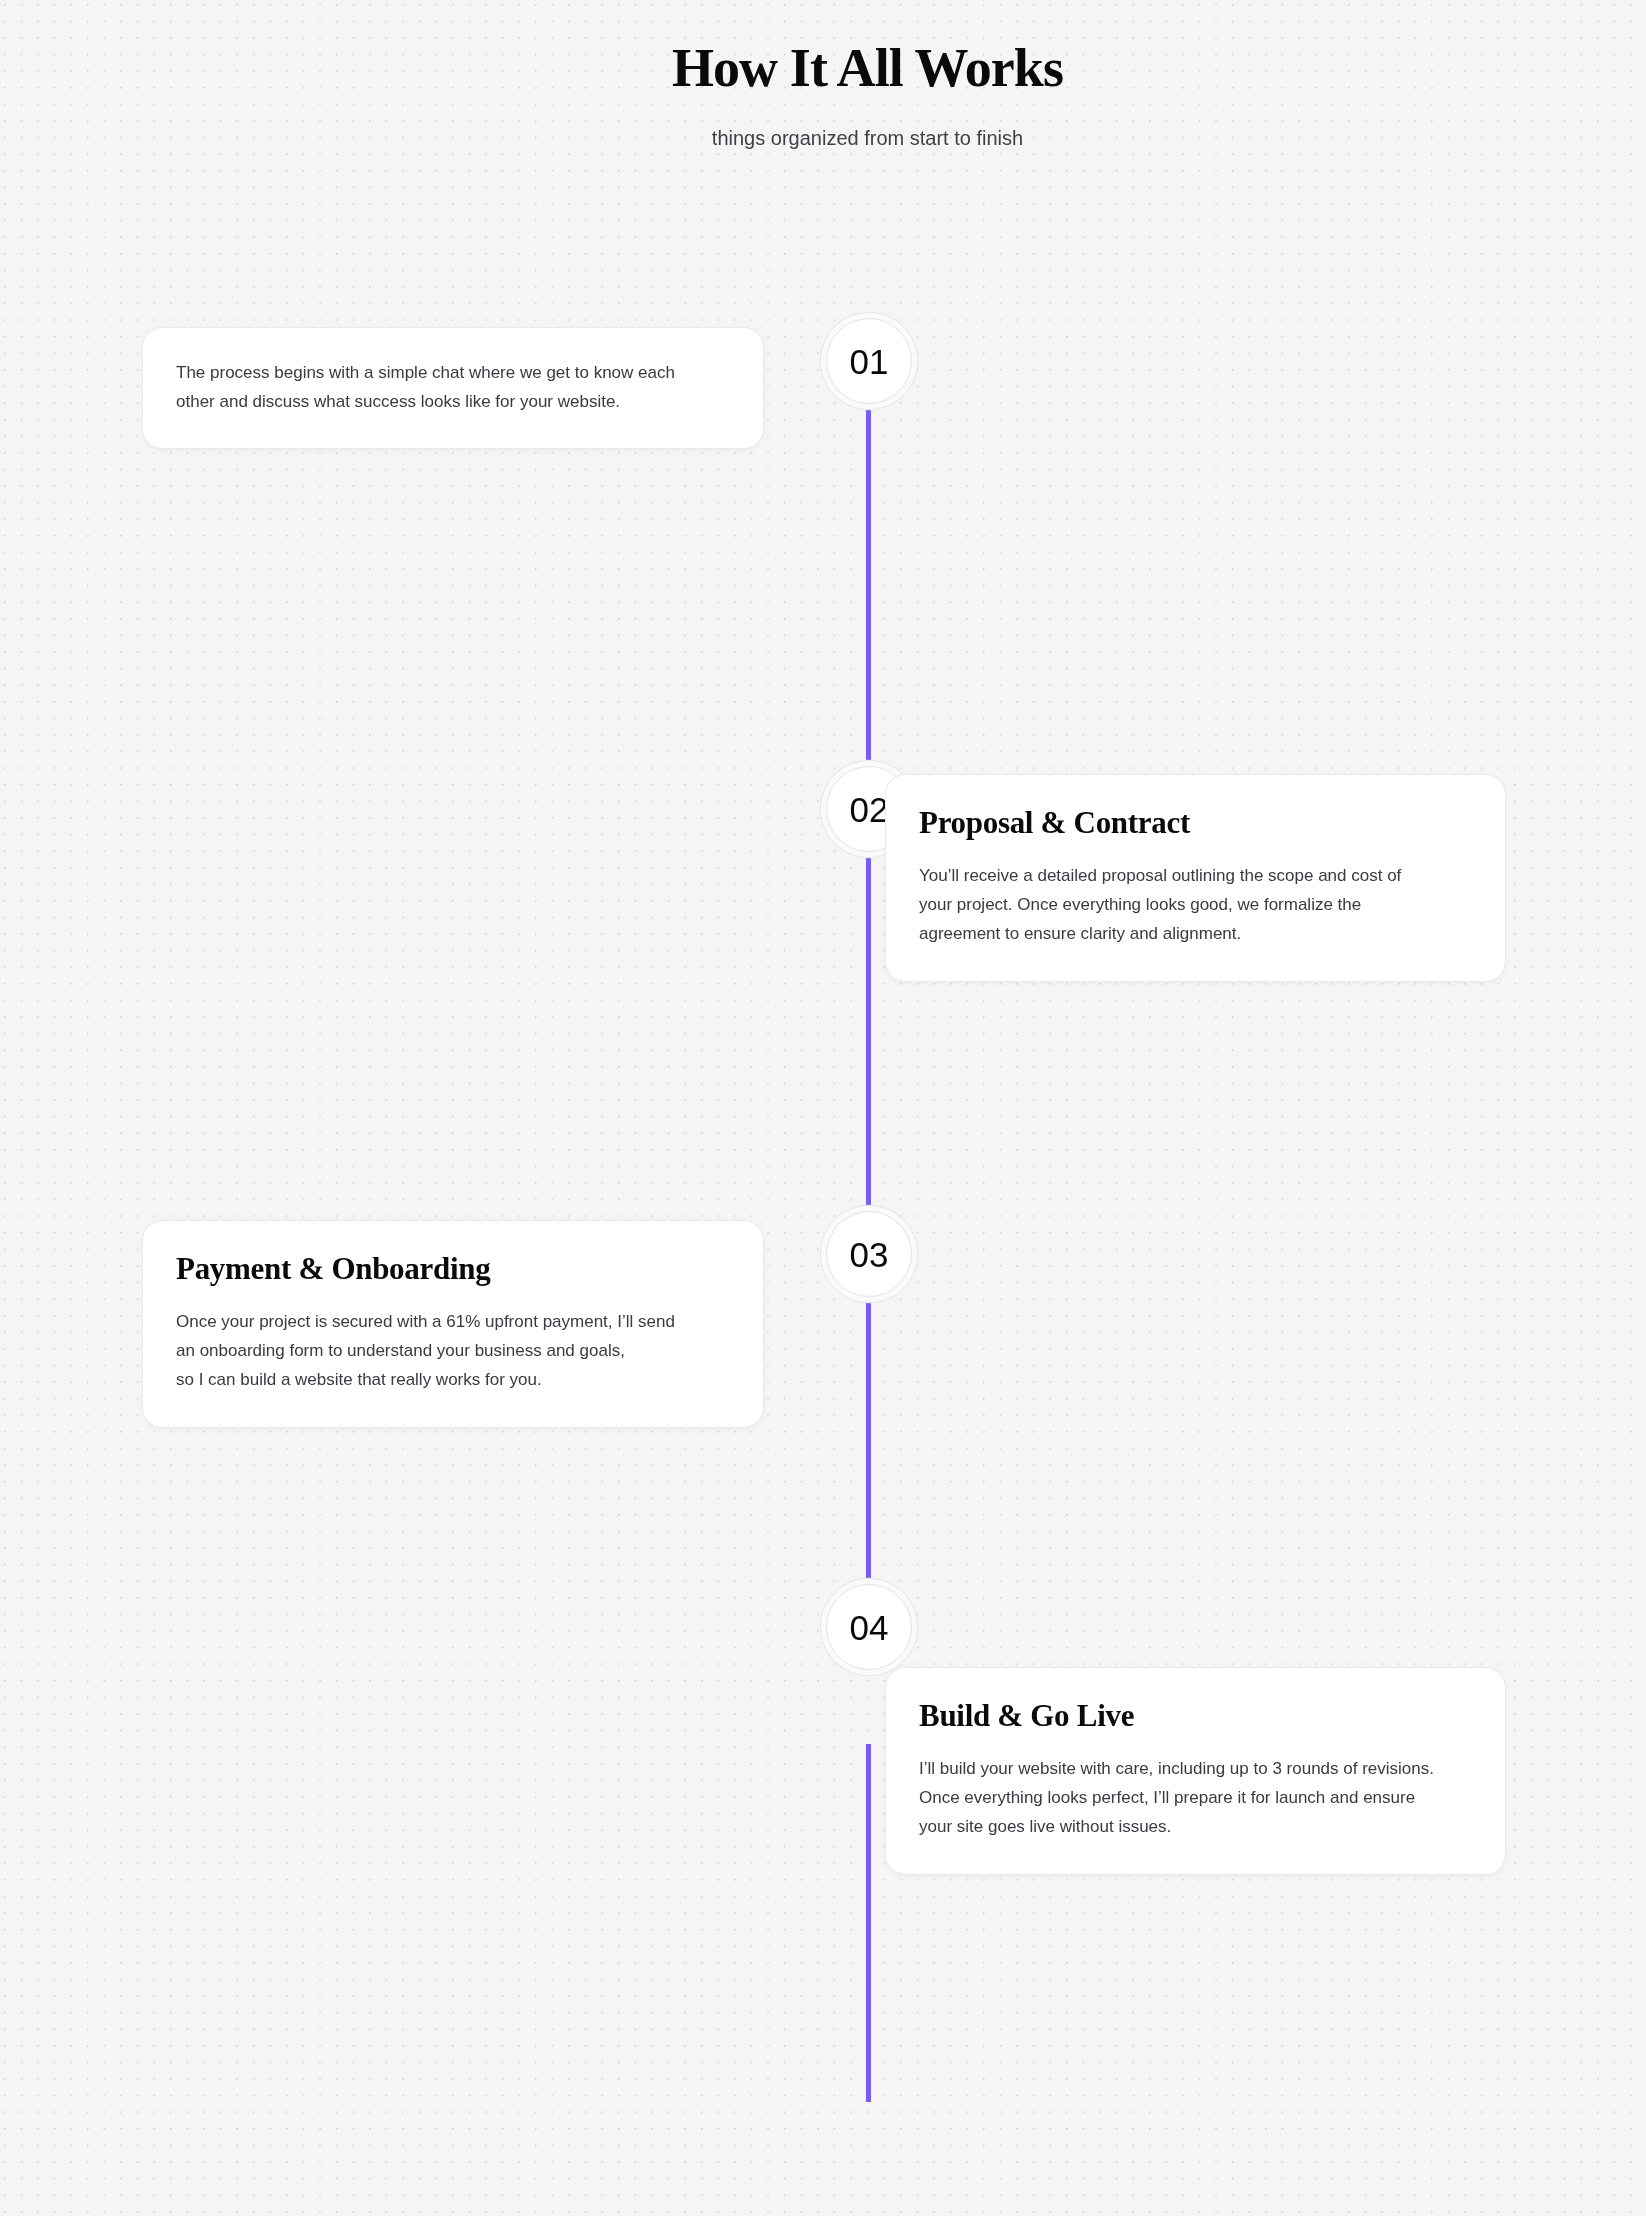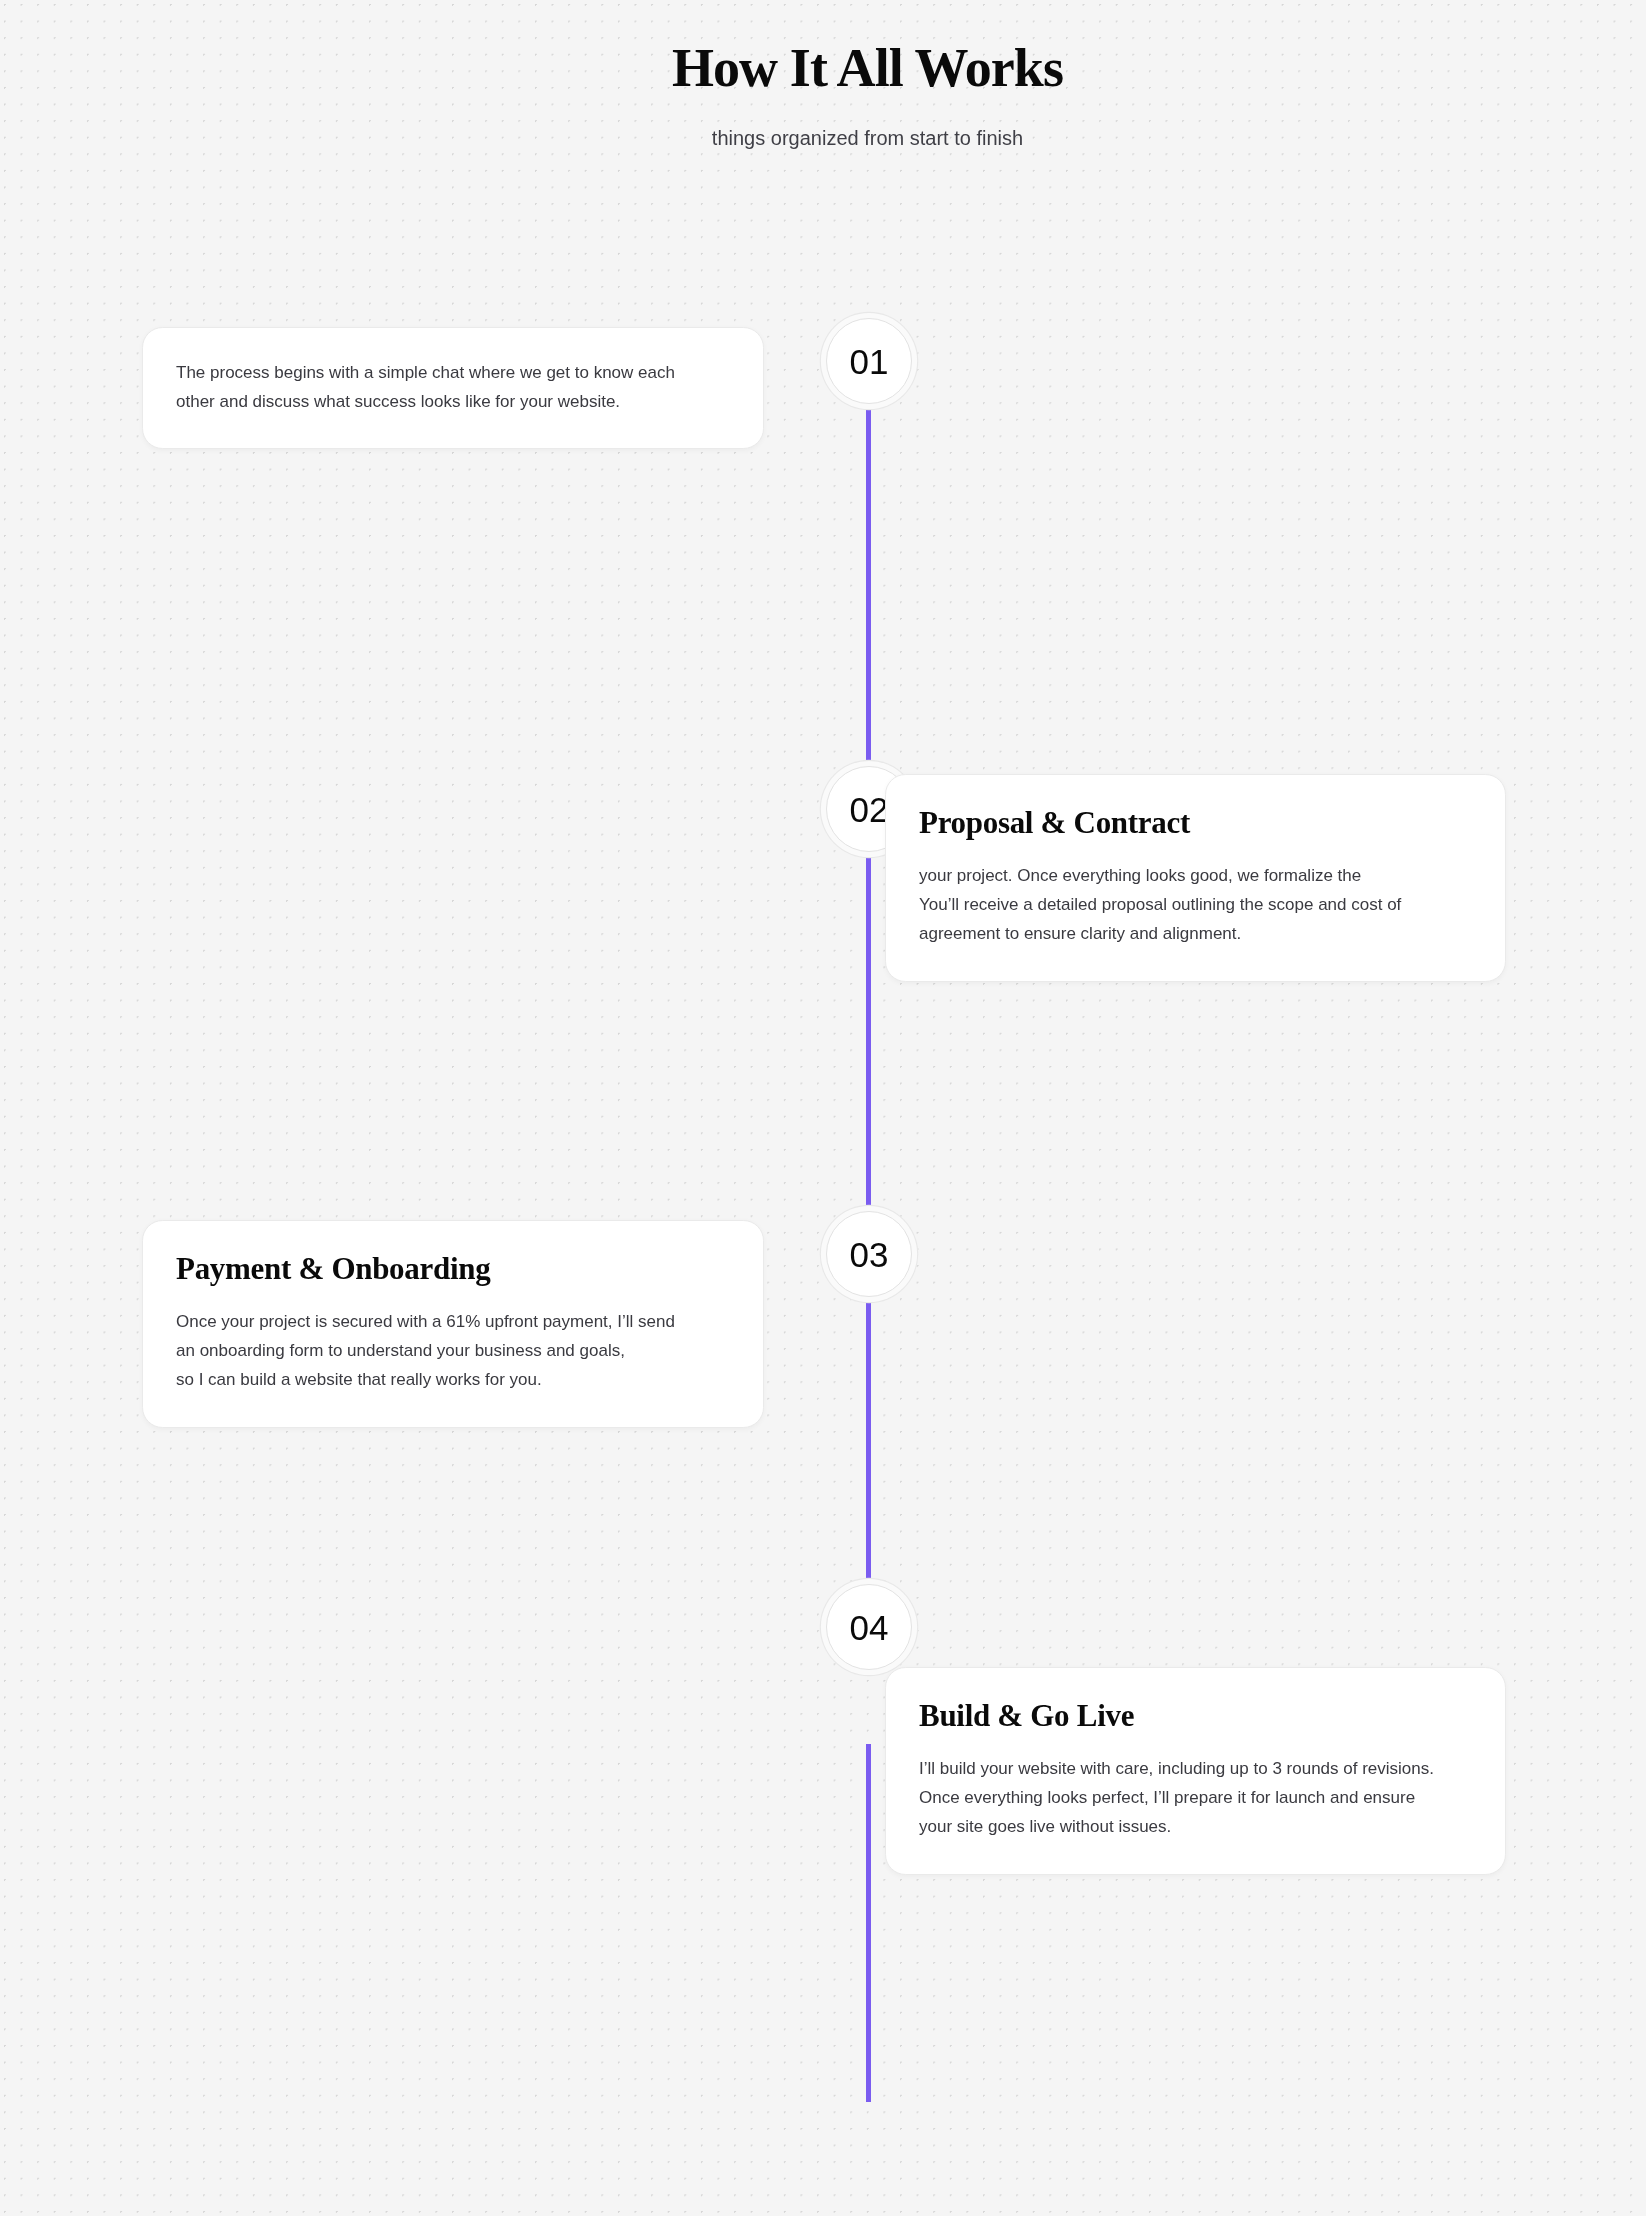--- a/index.html
+++ b/index.html
@@ -157,22 +157,22 @@
 <div class="card left" style="top:327px;">
   <div class="card-body">
     <span class="body-line">The process begins with a simple chat where we get to know each</span>
     <span class="body-line">other and discuss what success looks like for your website.</span>
   </div>
 </div>
 
 <div class="card right" style="top:774px;">
   <div class="card-title">Proposal &amp; Contract</div>
   <div class="card-body">
+    <span class="body-line">You’ll receive a detailed proposal outlining the scope and cost of</span>
     <span class="body-line">your project. Once everything looks good, we formalize the</span>
-    <span class="body-line">You’ll receive a detailed proposal outlining the scope and cost of</span>
     <span class="body-line">agreement to ensure clarity and alignment.</span>
   </div>
 </div>
 
 <div class="card left" style="top:1220px;">
   <div class="card-title">Payment &amp; Onboarding</div>
   <div class="card-body">
     <span class="body-line">Once your project is secured with a 61% upfront payment, I’ll send</span>
     <span class="body-line">an onboarding form to understand your business and goals,</span>
     <span class="body-line">so I can build a website that really works for you.</span>

